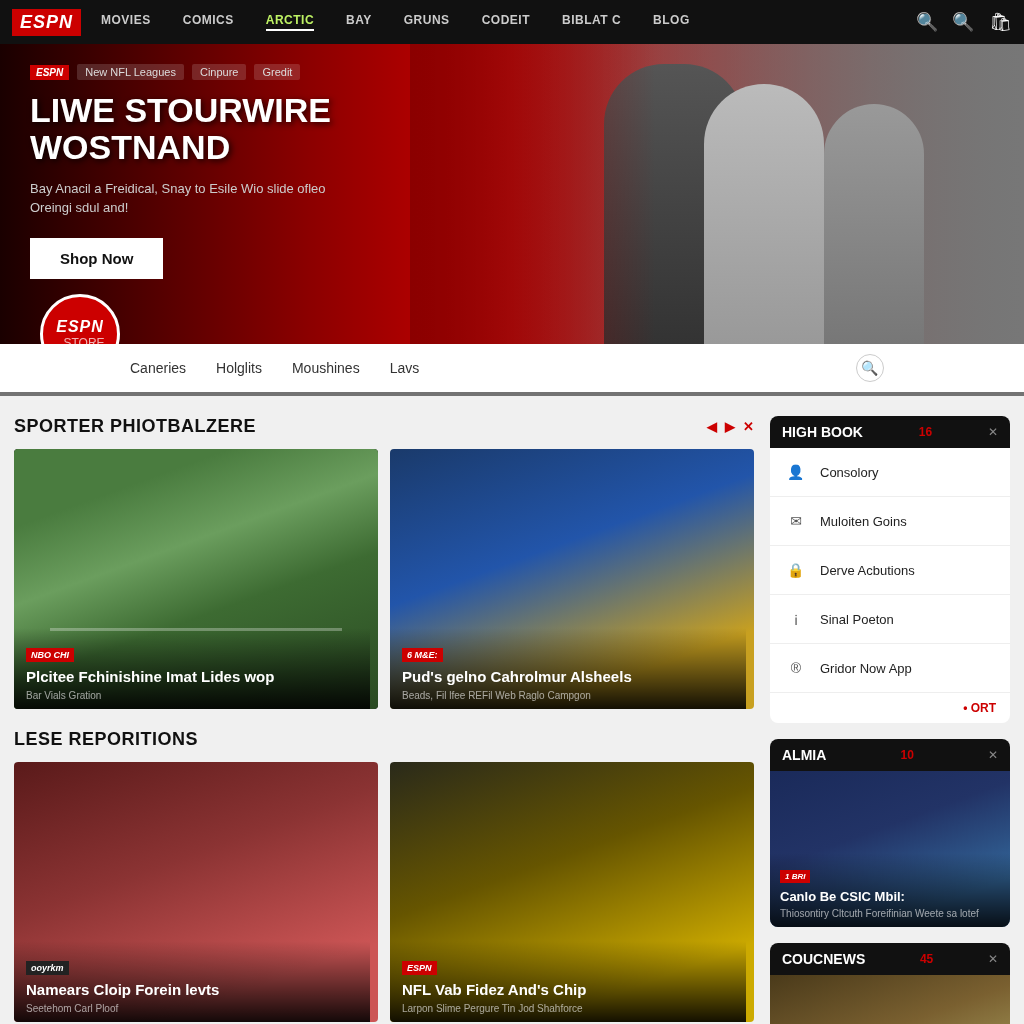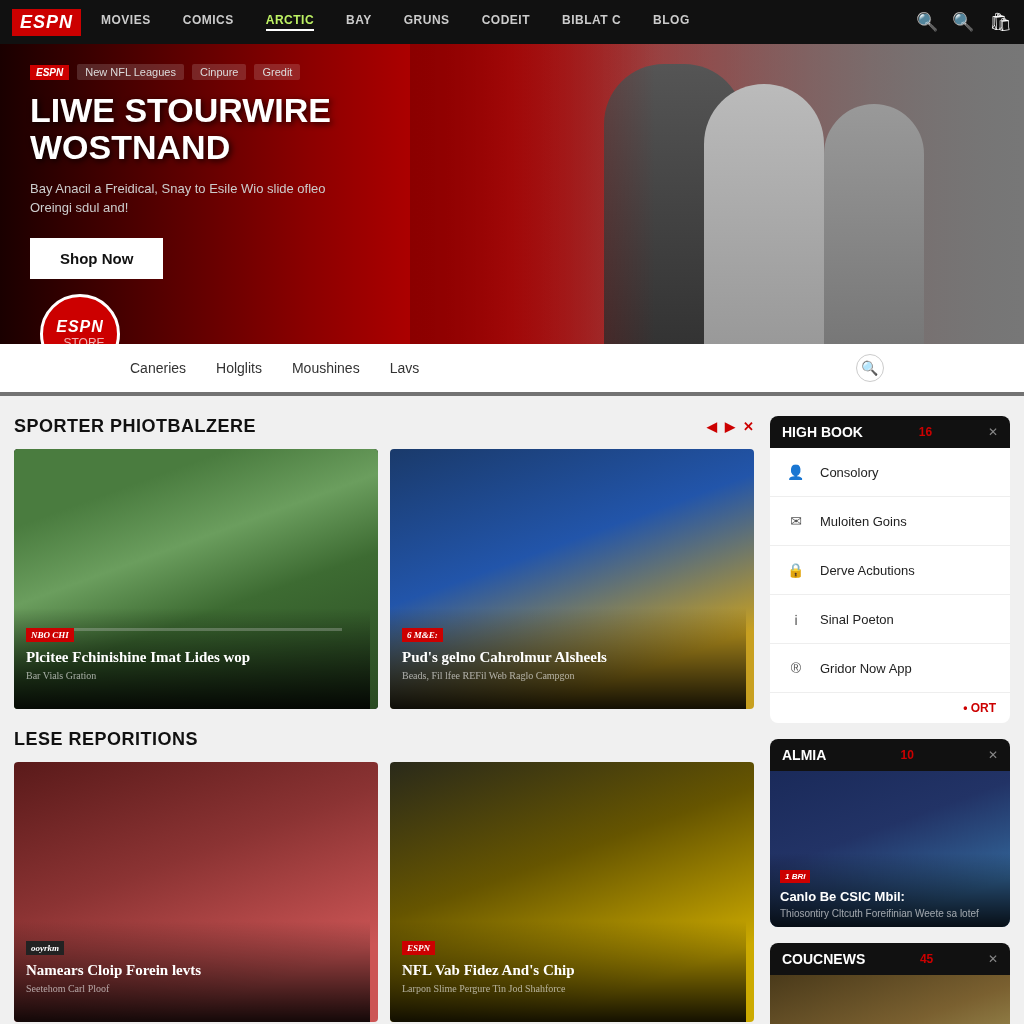--- a/index.html
+++ b/index.html
@@ -301,22 +301,21 @@
       width: 100%;
       height: 100%;
     }
 
     .card-overlay {
       position: absolute;
       bottom: 0;
       left: 0;
       right: 8px;
       background: linear-gradient(to top, rgba(0,0,0,0.9) 0%, transparent 100%);
-      padding: 16px 12px 28px;
-      font-family: Liberation Serif, serif;
+      padding: 16px 12px 8px;
     }
     .card-badge {
       display: inline-block;
       background: #cc0000;
       color: white;
       font-size: 9px;
       font-weight: 900;
       padding: 2px 5px;
       margin-bottom: 6px;
       font-style: italic;

